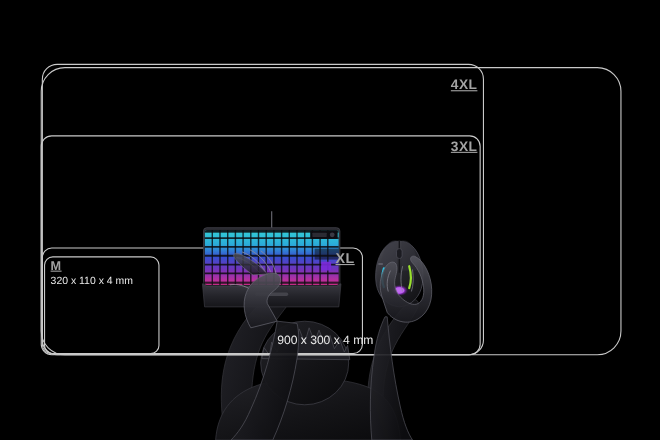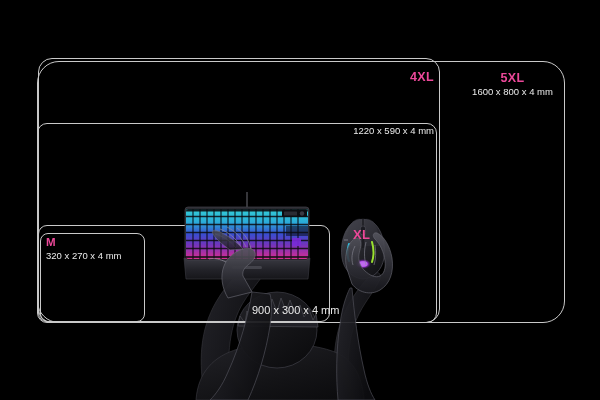--- a/index.html
+++ b/index.html
@@ -12,37 +12,37 @@
   
   .pad{position:absolute;box-sizing:border-box;border:1px solid #c9c9c9;background:transparent;}
   .pad.p5xl{left:37px;  top:61px;  width:528px; height:262px; border-radius:22px;}
   .pad.p4xl{left:38px;  top:58px;  width:402px; height:265px; border-radius:14px;}
   .pad.p3xl{left:37px;  top:123px; width:400px; height:200px; border-radius:10px;}
   .pad.pxl {left:38px;  top:225px; width:292px; height:97px;  border-radius:9px;}
   .pad.pm  {left:40px;  top:233px; width:105px; height:89px;  border-radius:8px;}
 
   
   .lab{position:absolute;line-height:1.12;white-space:nowrap;}
-  .lab .nm{font-weight:bold;letter-spacing:.4px;color:#ec4899;}
+  .lab .nm{font-weight:bold;letter-spacing:.4px;color:#a3a3a3;text-decoration:underline;}
   .lab .dim{color:#eaeaea;font-weight:400;}
 
   .lab.l5xl{left:440px;top:71px;width:145px;text-align:center;}
   .lab.l5xl .nm{font-size:12.5px;display:block;margin-bottom:2px;}
   .lab.l5xl .dim{font-size:9.5px;display:block;}
 
   .lab.l4xl{left:300px;top:70px;width:134px;text-align:right;}
   .lab.l4xl .nm{font-size:12.5px;display:block;margin-bottom:2px;}
   .lab.l4xl .dim{font-size:9.5px;display:block;}
 
   .lab.l3xl{left:300px;top:126px;width:134px;text-align:right;}
   .lab.l3xl .nm{font-size:12.5px;display:block;margin-bottom:2px;}
   .lab.l3xl .dim{font-size:9.5px;display:block;}
 
   .lab.lxl{left:305px;top:228px;width:24px;text-align:left;}
-  .lab.lxl .nm{font-size:13px;display:block;margin-left:48px;}
+  .lab.lxl .nm{font-size:13px;display:block;}
 
   .lab.lxldim{left:252px;top:304px;width:120px;text-align:left;}
   .lab.lxldim .dim{font-size:11px;display:block;}
 
   .lab.lm{left:46px;top:236px;width:98px;text-align:left;}
   .lab.lm .nm{font-size:11.5px;display:block;margin-bottom:2px;}
   .lab.lm .dim{font-size:9.5px;display:block;}
 
   
   #art{position:absolute;left:0;top:0;width:600px;height:400px;pointer-events:none;}
@@ -238,38 +238,34 @@
         <path d="M355 246 C352 252 351 259 353 265"></path>
         <path d="M366 242 C364 250 364 258 366 265"></path>
         <path d="M375 245 C376 252 376 259 374 265"></path>
       </g>
 
       <path d="M352 288 C354 312 358 344 364 370 C367 384 371 394 375 400
                L338 400 C336 378 336 350 340 324 C342 308 346 296 350 288 Z" fill="url(#armg)" stroke="#55555e" stroke-width="0.7" opacity="0.9"></path>
     </g>
   </svg>
 
-  <div class="lab l5xl">
-    <span class="nm">5XL</span>
-    <span class="dim">1600 x 800 x 4 mm</span>
-  </div>
 
   <div class="lab l4xl">
     <span class="nm">4XL</span>
   </div>
 
   <div class="lab l3xl">
-    <span class="dim">1220 x 590 x 4 mm</span>
+    <span class="nm">3XL</span>
   </div>
 
   <div class="lab lxl">
     <span class="nm">XL</span>
   </div>
   <div class="lab lxldim">
     <span class="dim">900 x 300 x 4 mm</span>
   </div>
 
   <div class="lab lm">
     <span class="nm">M</span>
-    <span class="dim">320 x 270 x 4 mm</span>
+    <span class="dim">320 x 110 x 4 mm</span>
   </div>
 
 </div>
 
 </body></html>

